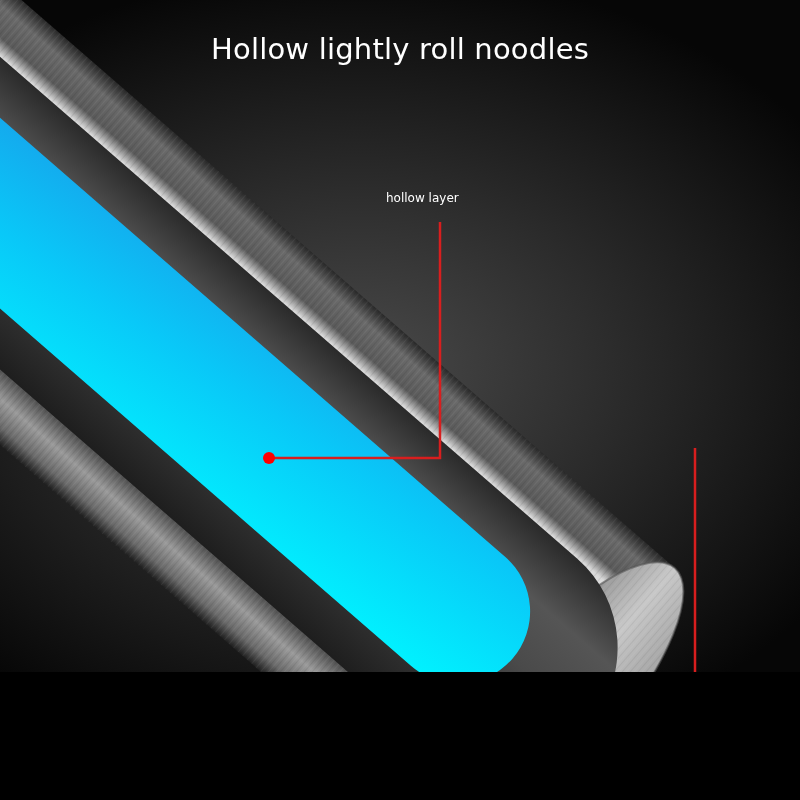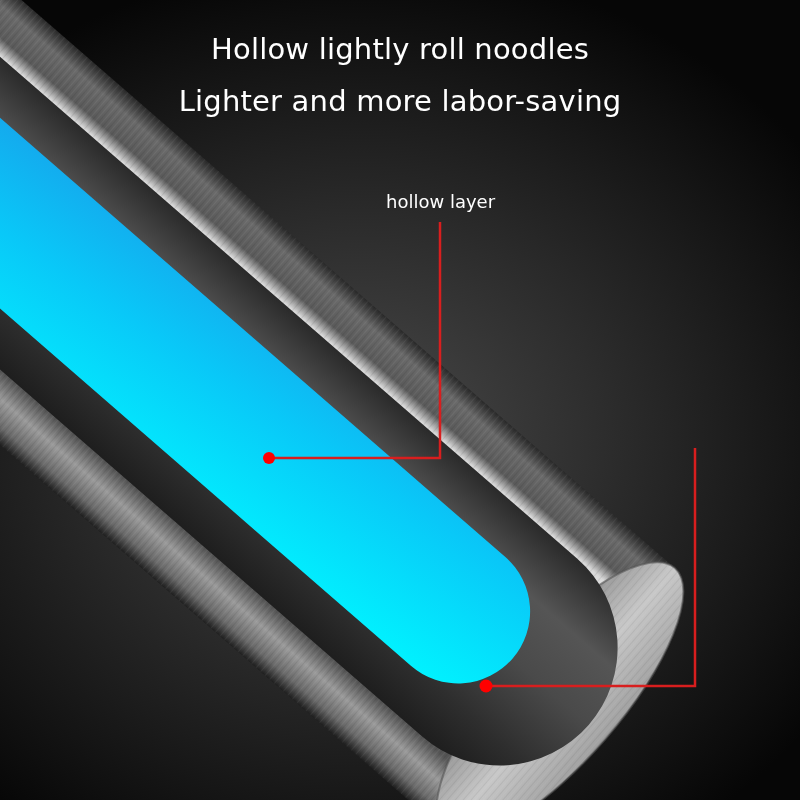--- a/index.html
+++ b/index.html
@@ -1,23 +1,23 @@
 <!DOCTYPE html>
 <html><head>
 <meta charset="utf-8">
 <style>
   html,body{margin:0;padding:0;background:#000;}
-  #stage{position:relative;width:800px;height:800px;overflow:hidden;
+  #stage{position:relative;width:800px;height:672px;overflow:hidden;
     background:radial-gradient(ellipse 70% 60% at 45% 55%, #4a4a4a 0%, #2c2c2c 45%, #141414 80%, #060606 100%);
     font-family:"DejaVu Sans","Liberation Sans",sans-serif;}
   #art{position:absolute;left:0;top:0;width:800px;height:800px;}
   .headline{position:absolute;left:0;width:800px;text-align:center;color:#fff;font-size:29px;letter-spacing:0.2px;}
   #h1{top:32px;}
   #h2{top:84px;}
-  .label{position:absolute;color:#fff;font-size:18px;white-space:nowrap;}
+  .label{position:absolute;color:#fff;font-size:12px;white-space:nowrap;}
   #lbl-hollow{left:386px;top:191px;}
   #lbl-steel{left:580px;top:406px;}
 </style>
 </head>
 <body>
 
 <div id="stage">
 
   <svg id="art" viewBox="0 0 800 800">
     <defs>
@@ -81,16 +81,15 @@
       <polyline points="269,458 440,458 440,222" fill="none" stroke="#d81e1e" stroke-width="2.5"></polyline>
       <circle cx="269" cy="458" r="6" fill="#ff0000"></circle>
     </g>
     <g>
       <polyline points="486,686 695,686 695,448" fill="none" stroke="#d81e1e" stroke-width="2.5"></polyline>
       <circle cx="486" cy="686" r="6.5" fill="#ff0000"></circle>
     </g>
   </svg>
 
   <div id="h1" class="headline">Hollow lightly roll noodles</div>
-  <div id="h2" class="headline">Lighter and more labor-saving</div>
 
   <div id="lbl-hollow" class="label">hollow layer</div>
 </div>
 
 </body></html>

